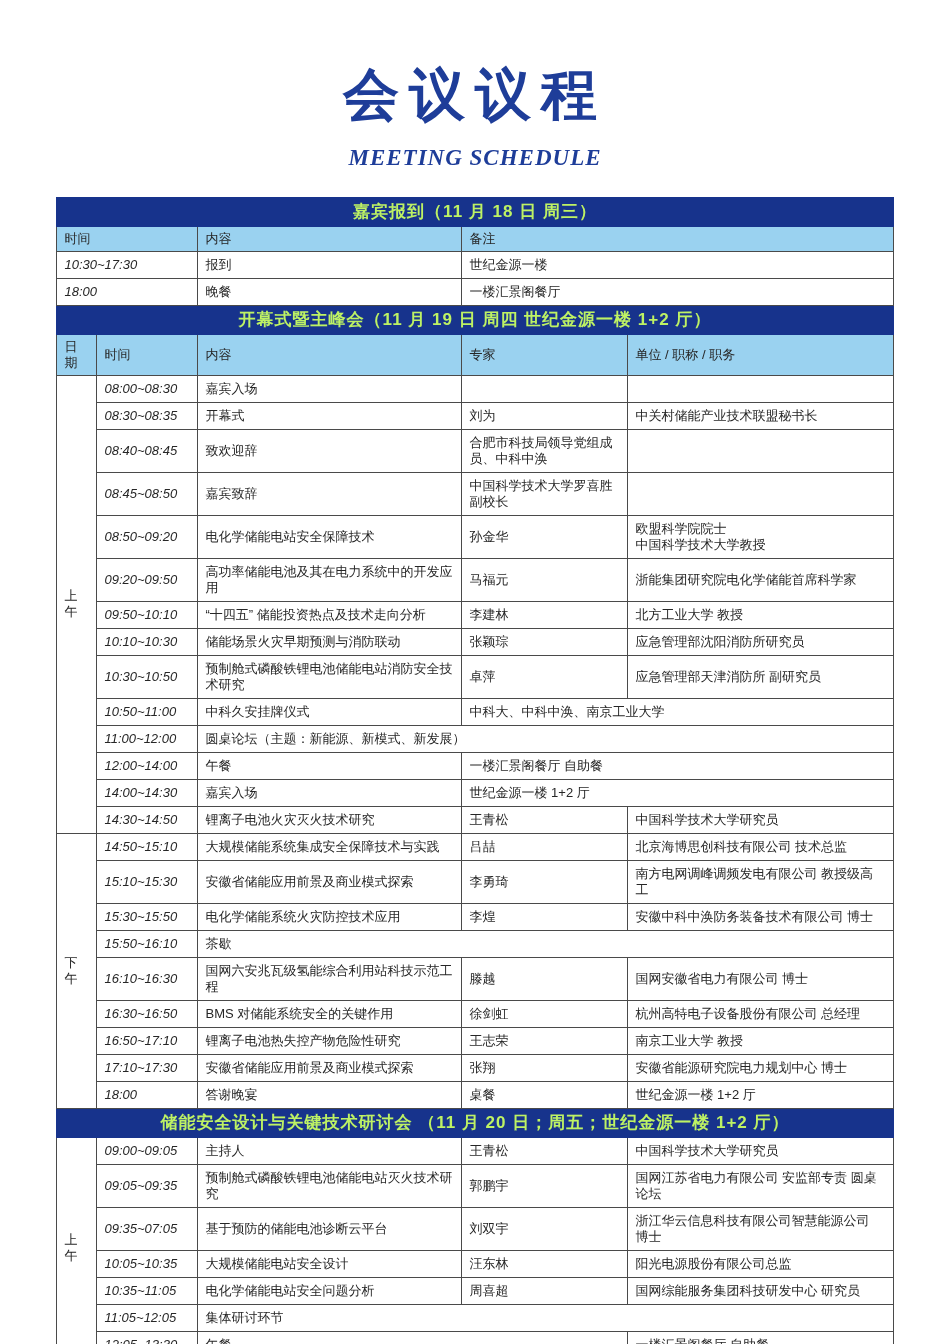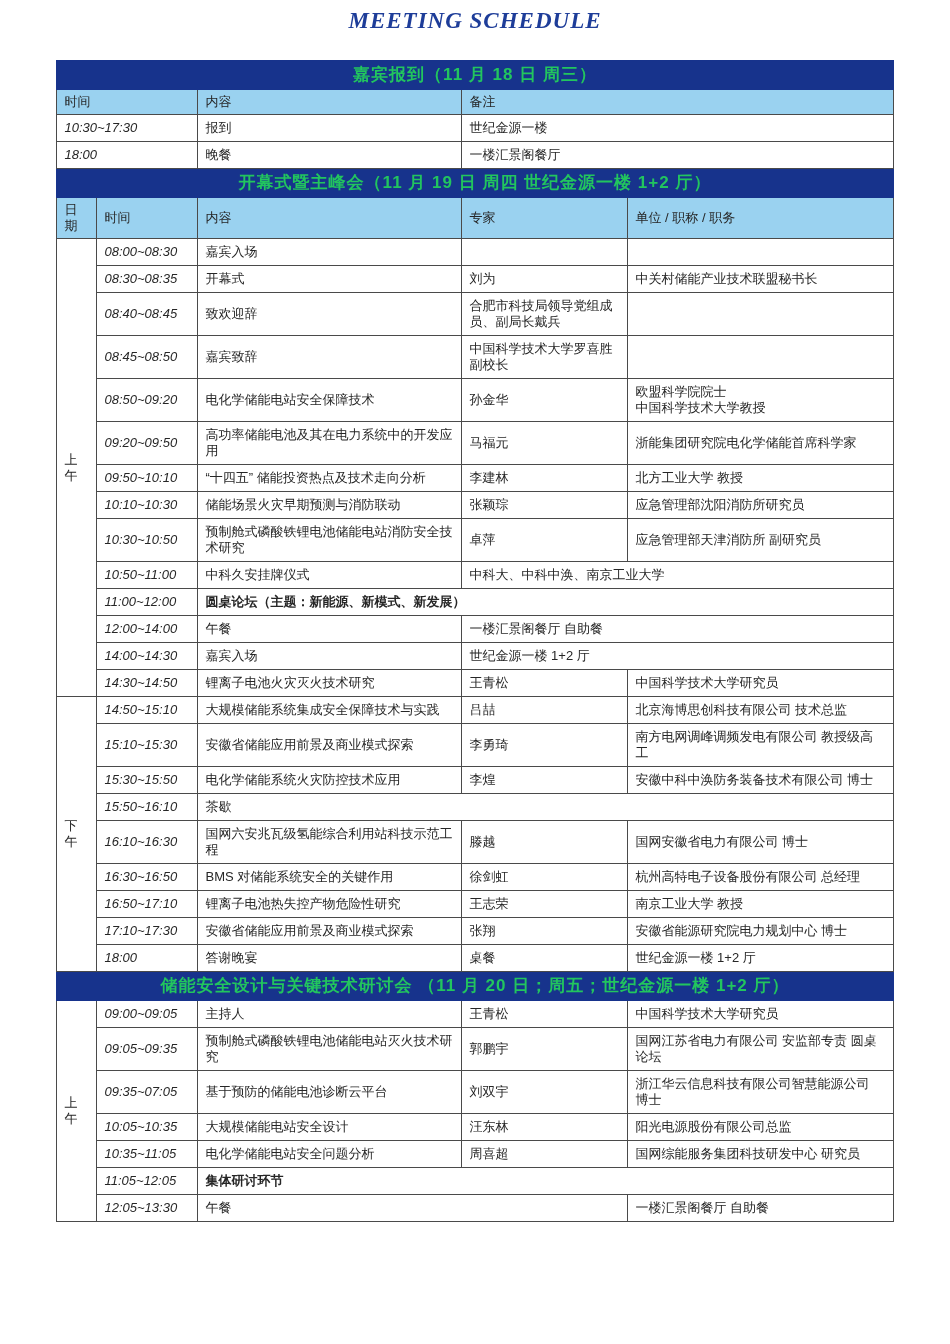--- a/index.html
+++ b/index.html
@@ -11,48 +11,49 @@
   }
   html,body{margin:0;padding:0;background:#ffffff;}
   body{width:950px;height:1344px;font-family:"Liberation Sans","DejaVu Sans",sans-serif;}
   .page{position:relative;width:950px;height:1344px;overflow:hidden;background:#fff;}
   .title-zh{
     padding-top:66px;text-align:center;color:var(--titleblue);
     font-family:"Liberation Serif","DejaVu Serif",serif;
     font-size:56px;font-weight:bold;letter-spacing:10px;line-height:1.05;
   }
   .title-en{
-    margin-top:8px;text-align:center;color:var(--titleblue);
+    margin-top:20px;text-align:center;color:var(--titleblue);
     font-family:"Liberation Serif","DejaVu Serif",serif;
     font-size:23px;font-weight:bold;font-style:italic;letter-spacing:1px;
   }
   table.agenda{
     border-collapse:collapse;table-layout:fixed;width:836px;margin:26px auto 0;
   }
   table.agenda td{
     border:1px solid var(--border);
     font-size:13px;color:var(--ink);line-height:16px;
     padding:5px 7px;vertical-align:middle;text-align:left;
     white-space:pre-line;word-break:break-all;
     background:#fff;
   }
   tr.bar td{
     background:var(--navy);border-color:var(--navy);
-    color:#22c55e;font-weight:bold;font-size:17px;text-align:center;
+    color:#bef264;font-weight:bold;font-size:17px;text-align:center;
     height:20px;padding:4px 2px;letter-spacing:1px;white-space:normal;
   }
   tr.head td{background:var(--headblue);height:14px;padding:4px 7px;}
   td.c-date{text-align:center;padding:4px 2px;}
-  td.c-center{text-align:center;font-weight:bold;}
+  td.c-center{text-align:center;font-weight:normal;}
   td.c-time{padding-left:8px;font-style:italic;}
 </style>
 </head>
 <body>
 
 <div class="page">
+  <div class="title-zh">会议议程</div>
   <div class="title-en">MEETING SCHEDULE</div>
 
   <table class="agenda">
     <colgroup>
       <col style="width:40px">
         <col style="width:101px">
         <col style="width:264px">
         <col style="width:166px">
         <col style="width:265px">
     </colgroup>
@@ -97,21 +98,21 @@
     </tr>
     <tr>
       <td class="c-time">08:30~08:35</td>
       <td>开幕式</td>
       <td>刘为</td>
       <td>中关村储能产业技术联盟秘书长</td>
     </tr>
     <tr>
       <td class="c-time">08:40~08:45</td>
       <td>致欢迎辞</td>
-      <td>合肥市科技局领导党组成员、副局长戴兵</td>
+      <td>合肥市科技局领导党组成员、中科中涣</td>
       <td></td>
     </tr>
     <tr>
       <td class="c-time">08:45~08:50</td>
       <td>嘉宾致辞</td>
       <td>中国科学技术大学罗喜胜副校长</td>
       <td></td>
     </tr>
     <tr>
       <td class="c-time">08:50~09:20</td>

